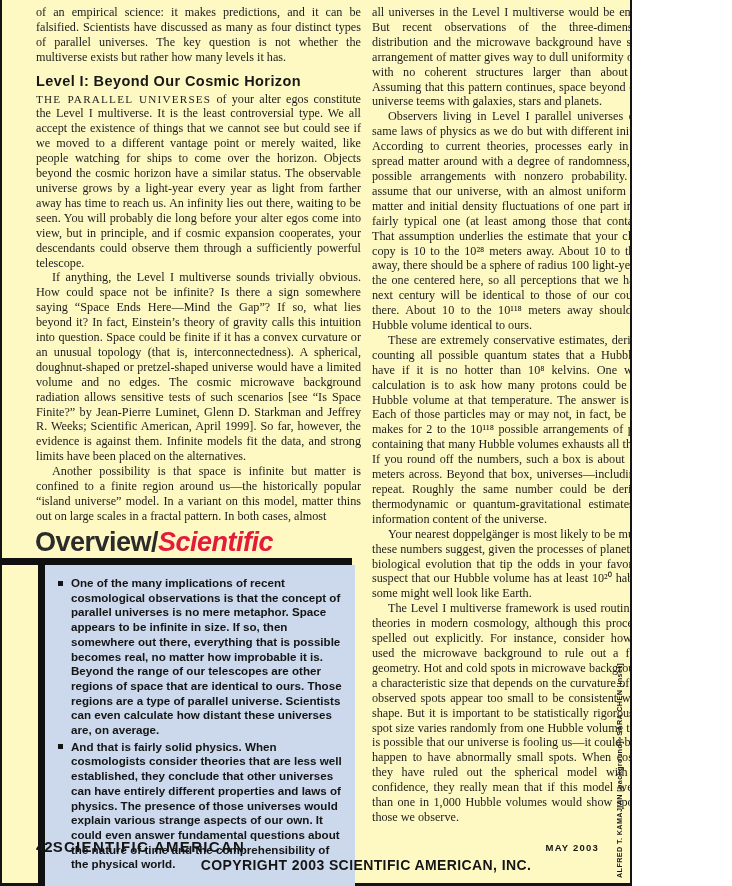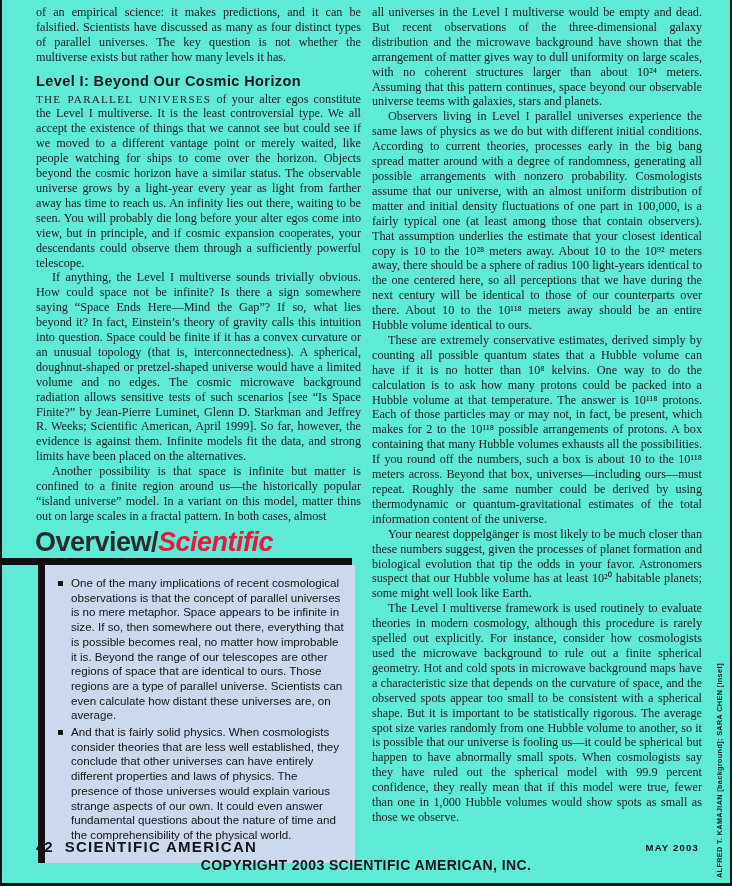--- a/index.html
+++ b/index.html
@@ -1,17 +1,17 @@
 <!DOCTYPE html>
 <html><head>
 <meta charset="utf-8">
 <style>
   html,body{margin:0;padding:0;background:#ffffff;}
   .page{
-    position:relative;width:732px;height:886px;background:#5eead4;
+    position:relative;width:632px;height:886px;background:#fef9c3;
     overflow:hidden;font-family:"Liberation Serif",serif;color:#1c1c1c;
   }
   .edge{position:absolute;background:#141414;}
   .edge-left{left:0;top:0;width:2px;height:886px;}
   .edge-right{right:0;top:0;width:2px;height:886px;}
   .edge-bottom{left:0;bottom:0;width:732px;height:3px;}
 
   .col{position:absolute;top:5px;font-size:12.2px;line-height:14.9px;text-align:justify;}
   .col-left{left:36px;width:325px;}
   .col-right{left:372px;width:330px;}
@@ -33,28 +33,28 @@
   }
   .overview-title .topic{color:#e31b3d;font-style:italic;}
   .overview-rule{width:352px;height:7px;background:#101010;margin-top:1px;}
   .overview-box{display:flex;margin-left:38px;width:317px;}
   .box-bar{width:7px;background:#101010;flex:0 0 7px;}
   .box-body{
     background:#ccd9ec;flex:1;padding:11px 10px 18px 13px;
     font-family:"Liberation Sans",sans-serif;font-size:11.6px;line-height:14.7px;
     color:#141414;text-align:left;
   }
-  .box-bullet{position:relative;padding-left:13px;margin:0 0 2px 0;}
+  .box-bullet{position:relative;padding-left:13px;margin:0 0 2px 0;font-weight:bold;}
   .box-bullet .square{
     position:absolute;left:0;top:4.5px;width:5px;height:5px;background:#141414;display:block;
   }
 
   .footer-left{
     position:absolute;left:36px;top:838px;font-family:"Liberation Sans",sans-serif;
-    display:flex;align-items:baseline;gap:12px;color:#151515;
+    display:flex;align-items:baseline;gap:0;color:#151515;
   }
   .footer-page-number{font-weight:bold;font-size:15px;}
   .footer-magazine{font-weight:bold;font-size:15px;letter-spacing:1.3px;}
   .footer-right{
     position:absolute;right:33px;top:842px;font-family:"Liberation Sans",sans-serif;
     font-weight:bold;font-size:9.5px;letter-spacing:1.2px;color:#151515;
   }
   .footer-copyright{
     position:absolute;left:0;top:857px;width:732px;text-align:center;
     font-family:Liberation Sans, sans-serif;font-weight:bold;font-size:14px;

